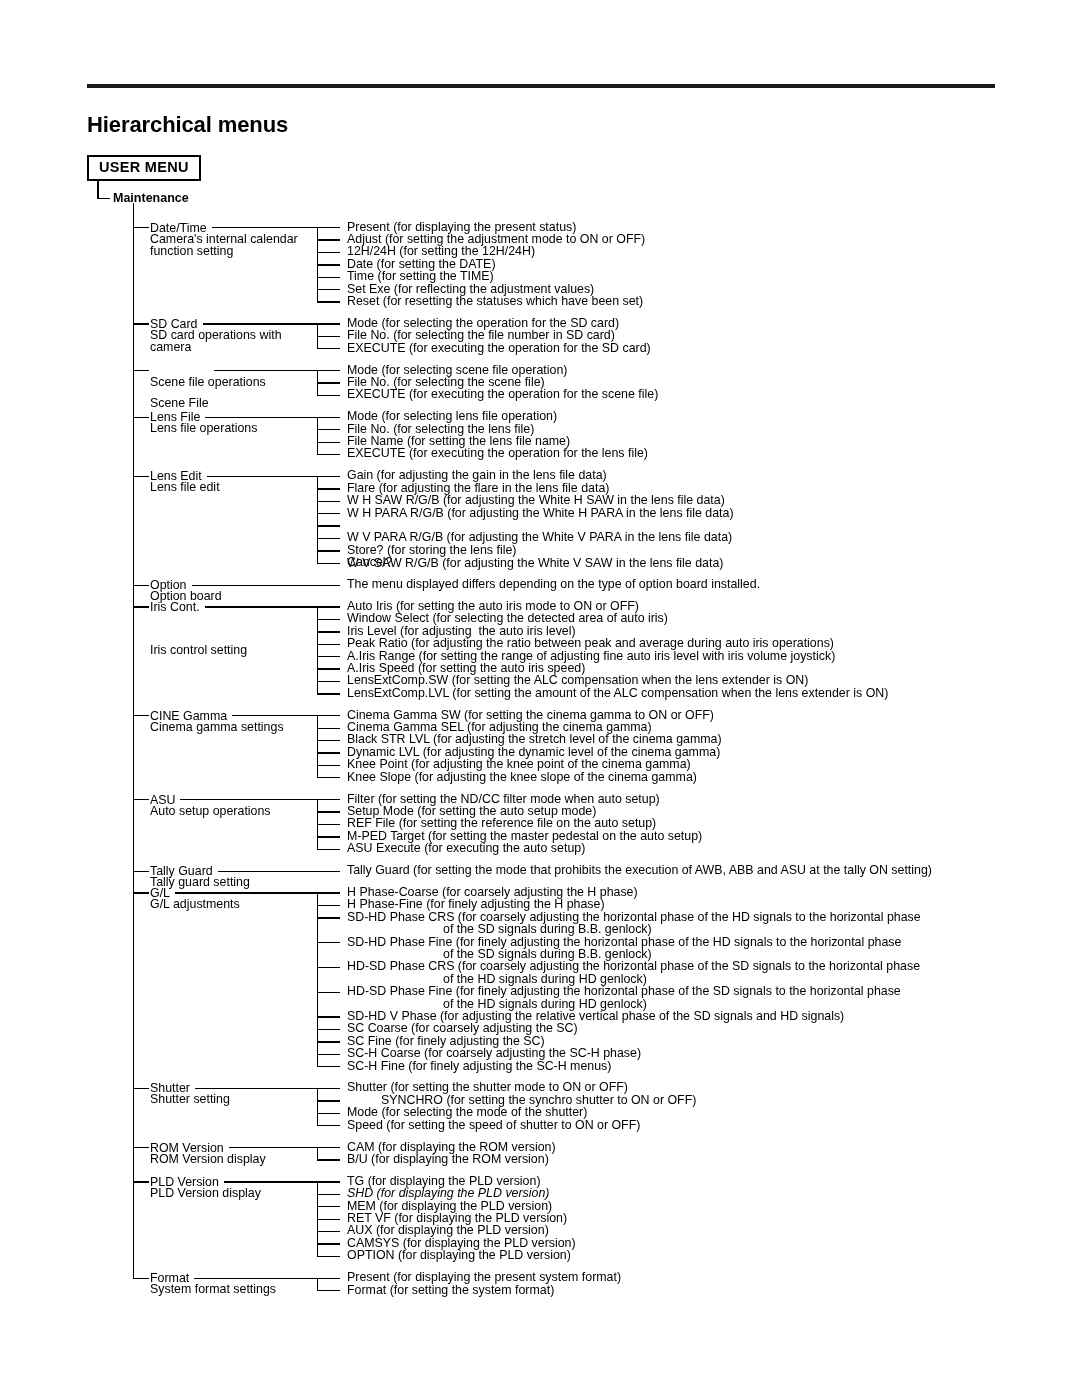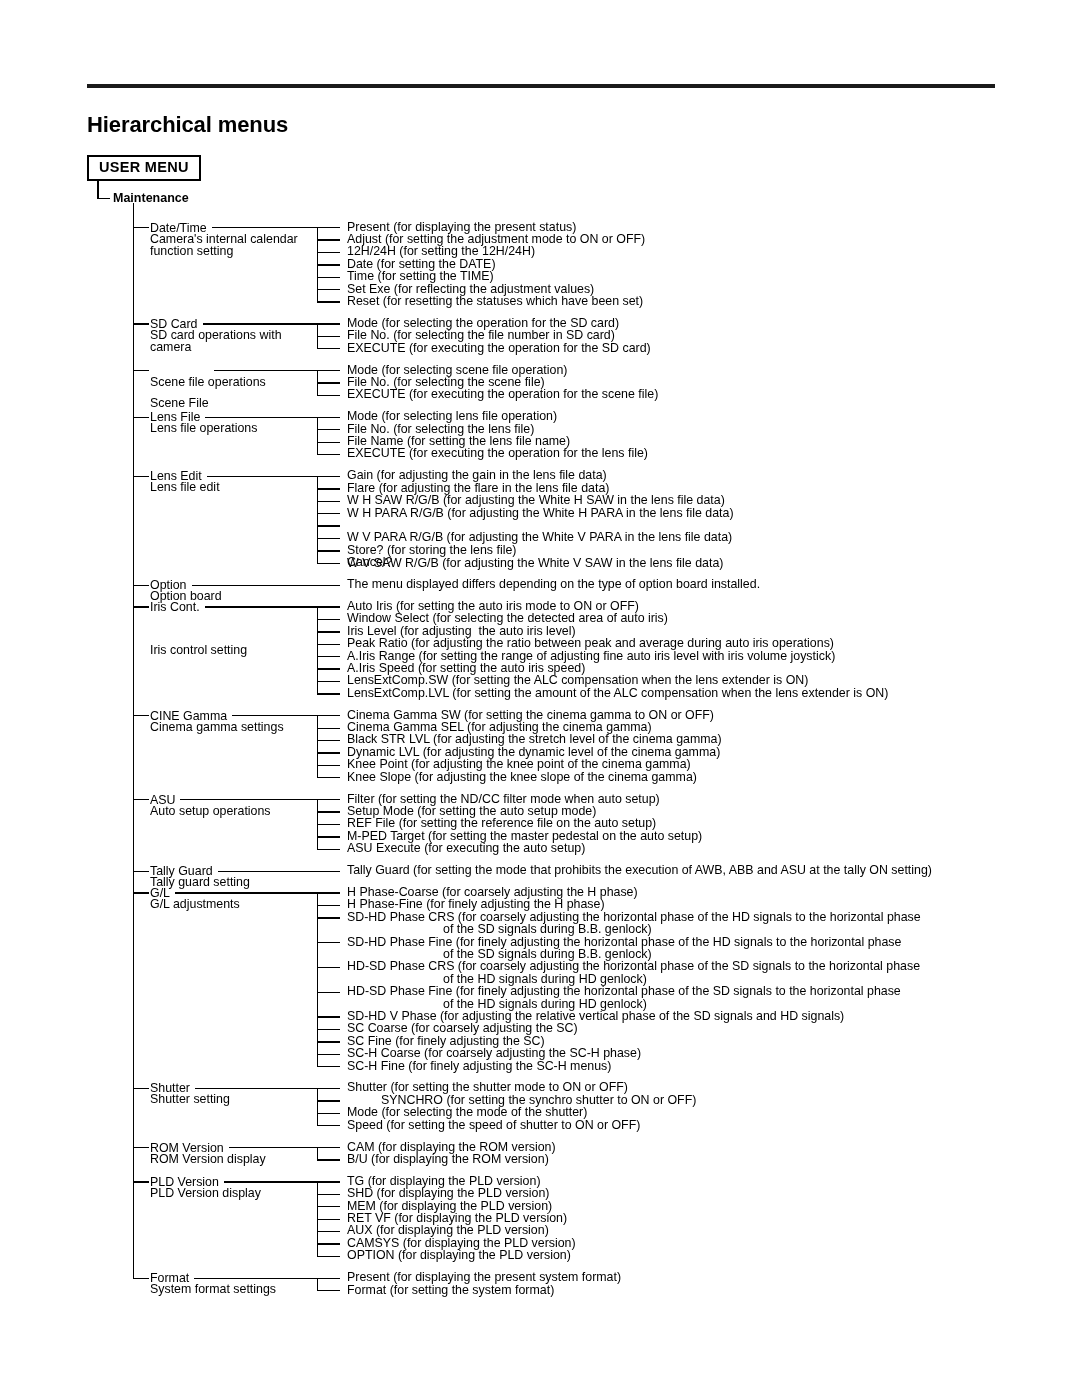--- a/index.html
+++ b/index.html
@@ -383,21 +383,21 @@
       </div>
       <div class="group">
         <div class="g-branch" style="top: 1181.3px;"></div>
         <div class="g-name" style="top: 1174.8px;">PLD Version</div>
         <div class="g-rule" style="left: 224px; width: 94px; top: 1181.3px;"></div>
         <div class="g-desc" style="top: 1186.8px;">PLD Version display</div>
         <div class="spine2" style="top: 1181.3px; height: 74.4px;"></div>
         <div class="c-branch" style="top: 1181.3px;"></div>
         <div class="c-text" style="top: 1174.8px;">TG (for displaying the PLD version)</div>
         <div class="c-branch" style="top: 1193.7px;"></div>
-        <div class="c-text" style="top: 1187.2px;">SHD (for displaying the PLD version)</div>
+        <div class="c-text" style="top: 1187.2px; font-style: italic;">SHD (for displaying the PLD version)</div>
         <div class="c-branch" style="top: 1206.1px;"></div>
         <div class="c-text" style="top: 1199.6px;">MEM (for displaying the PLD version)</div>
         <div class="c-branch" style="top: 1218.5px;"></div>
         <div class="c-text" style="top: 1212px;">RET VF (for displaying the PLD version)</div>
         <div class="c-branch" style="top: 1230.9px;"></div>
         <div class="c-text" style="top: 1224.4px;">AUX (for displaying the PLD version)</div>
         <div class="c-branch" style="top: 1243.3px;"></div>
         <div class="c-text" style="top: 1236.8px;">CAMSYS (for displaying the PLD version)</div>
         <div class="c-branch" style="top: 1255.7px;"></div>
         <div class="c-text" style="top: 1249.2px;">OPTION (for displaying the PLD version)</div>

